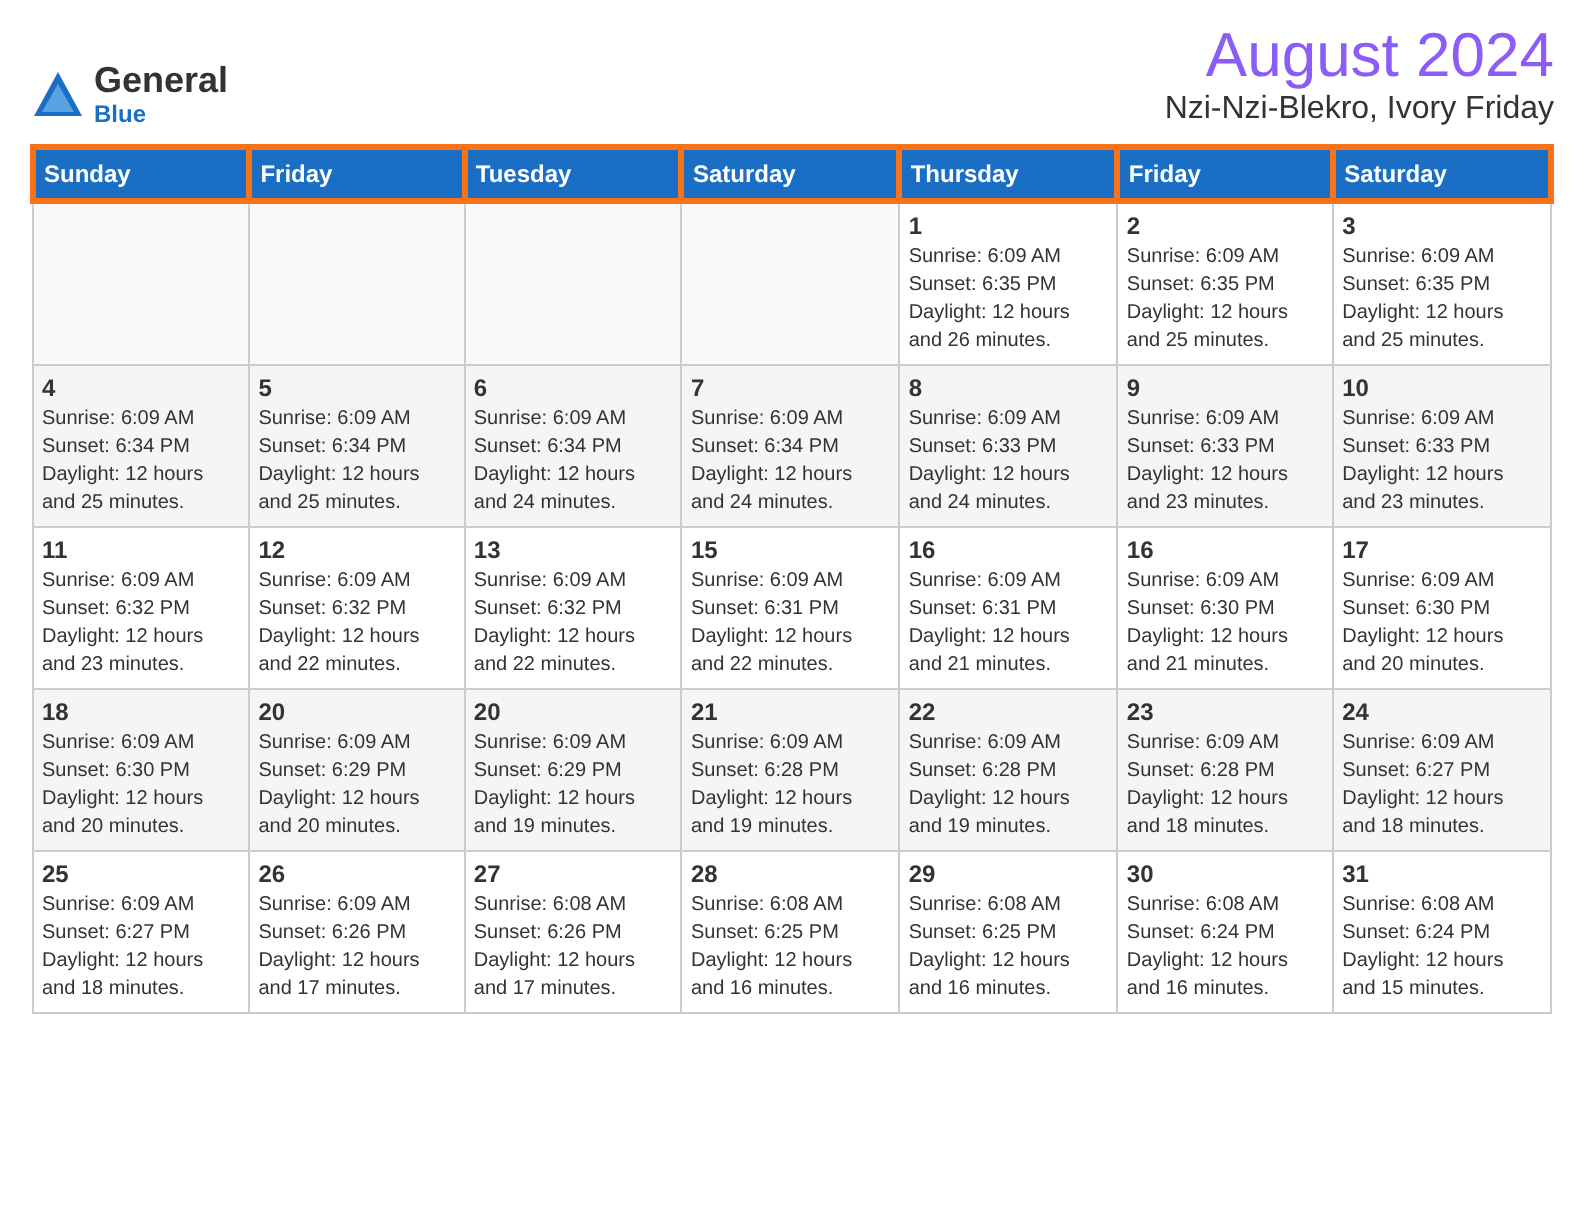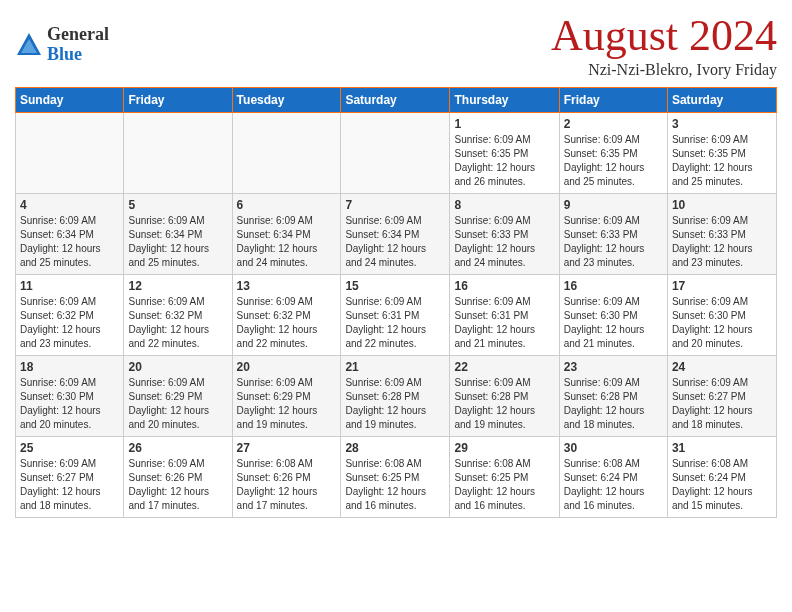--- a/index.html
+++ b/index.html
@@ -6,73 +6,72 @@
     body {
       font-family: Arial, sans-serif;
       background: #fff;
       width: 792px;
       min-height: 612px;
       padding: 10px 15px;
     }
     .header {
       display: flex;
       justify-content: space-between;
-      align-items: center;
+      align-items: flex-end;
       margin-bottom: 8px;
-      font-family: Liberation Serif, serif;
     }
     .logo {
       display: flex;
       align-items: center;
       gap: 0;
     }
     .logo-text {
       display: flex;
       flex-direction: column;
       line-height: 1.1;
     }
     .logo-general {
       font-size: 18px;
       font-weight: bold;
       color: #333;
     }
     .logo-blue {
-      font-size: 18px;
+      font-size: 12px;
       font-weight: bold;
       color: #1a6fc4;
     }
     .logo-icon {
       width: 28px;
       height: 28px;
       margin-right: 4px;
     }
     .title-block {
       text-align: right;
     }
     .month-year {
-      font-size: 44px;
+      font-size: 31px;
       font-weight: normal;
-      color: #b91c1c;
+      color: #8b5cf6;
     }
     .location {
       font-size: 16px;
       color: #333;
     }
     table {
       width: 100%;
       border-collapse: collapse;
     }
     thead tr th {
       background-color: #1a6fc4;
       color: #fff;
       font-size: 12px;
       font-weight: bold;
       padding: 5px 4px;
       text-align: left;
-      border: 1px solid #f97316;
+      border: 3px solid #f97316;
     }
     tbody tr td {
       vertical-align: top;
       padding: 4px 4px;
       border: 1px solid #ccc;
       font-size: 10px;
       color: #333;
       width: 113px;
       min-height: 75px;
       background: #fff;

